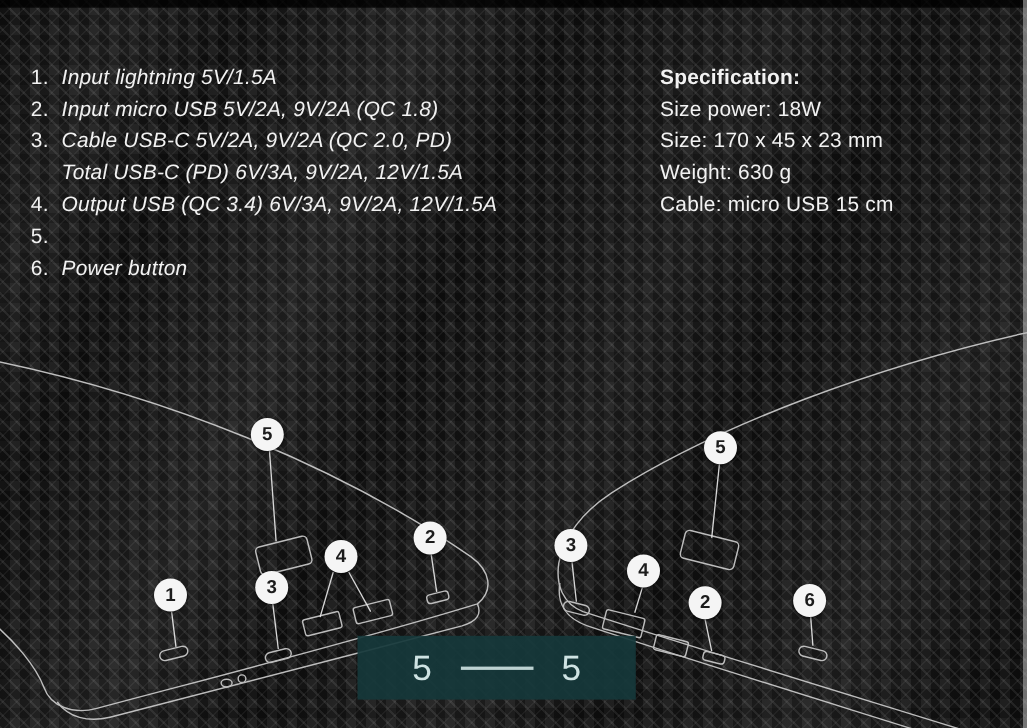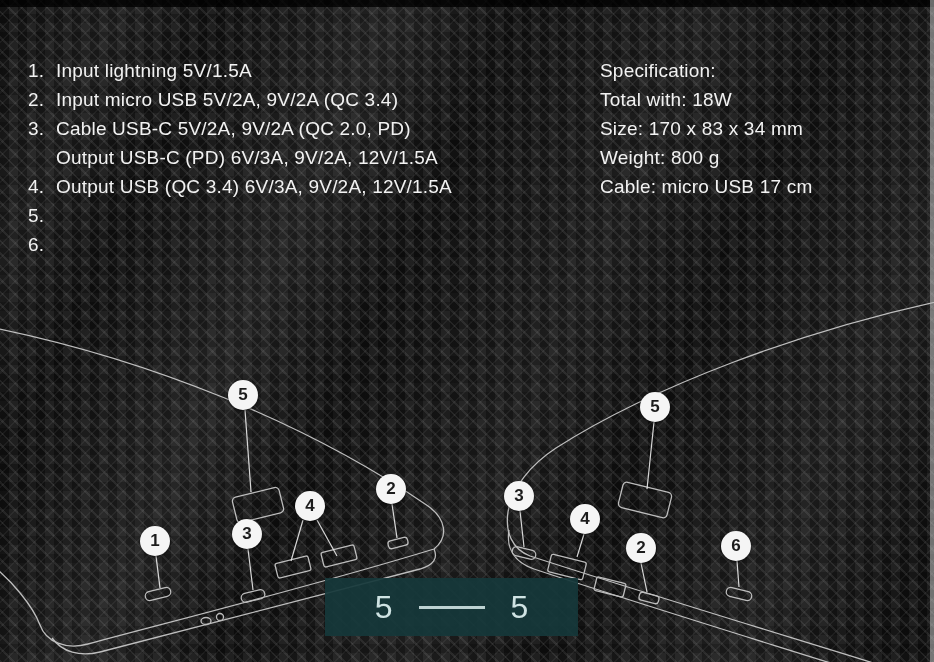--- a/index.html
+++ b/index.html
@@ -27,27 +27,27 @@
   .right-strip{ position:absolute; top:0; right:0; width:4px; height:100%; background:#bdbdbd; opacity:.55; }
 
   .drawing{ position:absolute; left:0; top:0; }
 
   .features{
     position:absolute; left:28px; top:56px; color:#f2f2f2;
     font-size:19px; line-height:29px; letter-spacing:.2px;
   }
   .feat-row{ display:flex; }
   .feat-num{ width:28px; flex:0 0 28px; }
-  .feat-text{ white-space:nowrap; }
+  .feat-text{ white-space:nowrap;font-style:italic; }
 
   .spec{
     position:absolute; left:600px; top:56px; color:#f2f2f2;
     font-size:19px; line-height:29px; letter-spacing:.2px;
   }
-  .spec-title{ font-weight:normal; }
+  .spec-title{ font-weight:bold; }
 
   .callout{
     position:absolute; width:30px; height:30px; border-radius:50%;
     background:#f5f5f5; color:#1c1c1c; font-size:17px; font-weight:bold;
     display:flex; align-items:center; justify-content:center;
     box-shadow:0 1px 3px rgba(0,0,0,.6);
   }
 
   .overlay-box{
     position:absolute; left:325px; top:578px; width:253px; height:58px;
@@ -128,48 +128,49 @@
     </g>
   </svg>
 
   <div class="features">
     <div class="feat-row">
       <span class="feat-num">1.</span>
       <span class="feat-text">Input lightning 5V/1.5A</span>
     </div>
     <div class="feat-row">
       <span class="feat-num">2.</span>
-      <span class="feat-text">Input micro USB 5V/2A, 9V/2A (QC 3.4)</span>
+      <span class="feat-text">Input micro USB 5V/2A, 9V/2A (QC 1.8)</span>
     </div>
     <div class="feat-row">
       <span class="feat-num">3.</span>
       <span class="feat-text">Cable USB-C 5V/2A, 9V/2A (QC 2.0, PD)</span>
     </div>
     <div class="feat-row">
       <span class="feat-num"></span>
-      <span class="feat-text">Output USB-C (PD) 6V/3A, 9V/2A, 12V/1.5A</span>
+      <span class="feat-text">Total USB-C (PD) 6V/3A, 9V/2A, 12V/1.5A</span>
     </div>
     <div class="feat-row">
       <span class="feat-num">4.</span>
       <span class="feat-text">Output USB (QC 3.4) 6V/3A, 9V/2A, 12V/1.5A</span>
     </div>
     <div class="feat-row">
       <span class="feat-num">5.</span>
     </div>
     <div class="feat-row">
       <span class="feat-num">6.</span>
+      <span class="feat-text">Power button</span>
     </div>
   </div>
 
   <div class="spec">
     <div class="spec-title">Specification:</div>
-    <div class="spec-line">Total with: 18W</div>
-    <div class="spec-line">Size: 170 x 83 x 34 mm</div>
-    <div class="spec-line">Weight: 800 g</div>
-    <div class="spec-line">Cable: micro USB 17 cm</div>
+    <div class="spec-line">Size power: 18W</div>
+    <div class="spec-line">Size: 170 x 45 x 23 mm</div>
+    <div class="spec-line">Weight: 630 g</div>
+    <div class="spec-line">Cable: micro USB 15 cm</div>
   </div>
 
   <div class="callout" style="left:228px; top:380px;">5</div>
   <div class="callout" style="left:140px; top:526px;">1</div>
   <div class="callout" style="left:232px; top:519px;">3</div>
   <div class="callout" style="left:295px; top:491px;">4</div>
   <div class="callout" style="left:376px; top:474px;">2</div>
 
   <div class="callout" style="left:504px; top:481px;">3</div>
   <div class="callout" style="left:570px; top:504px;">4</div>

